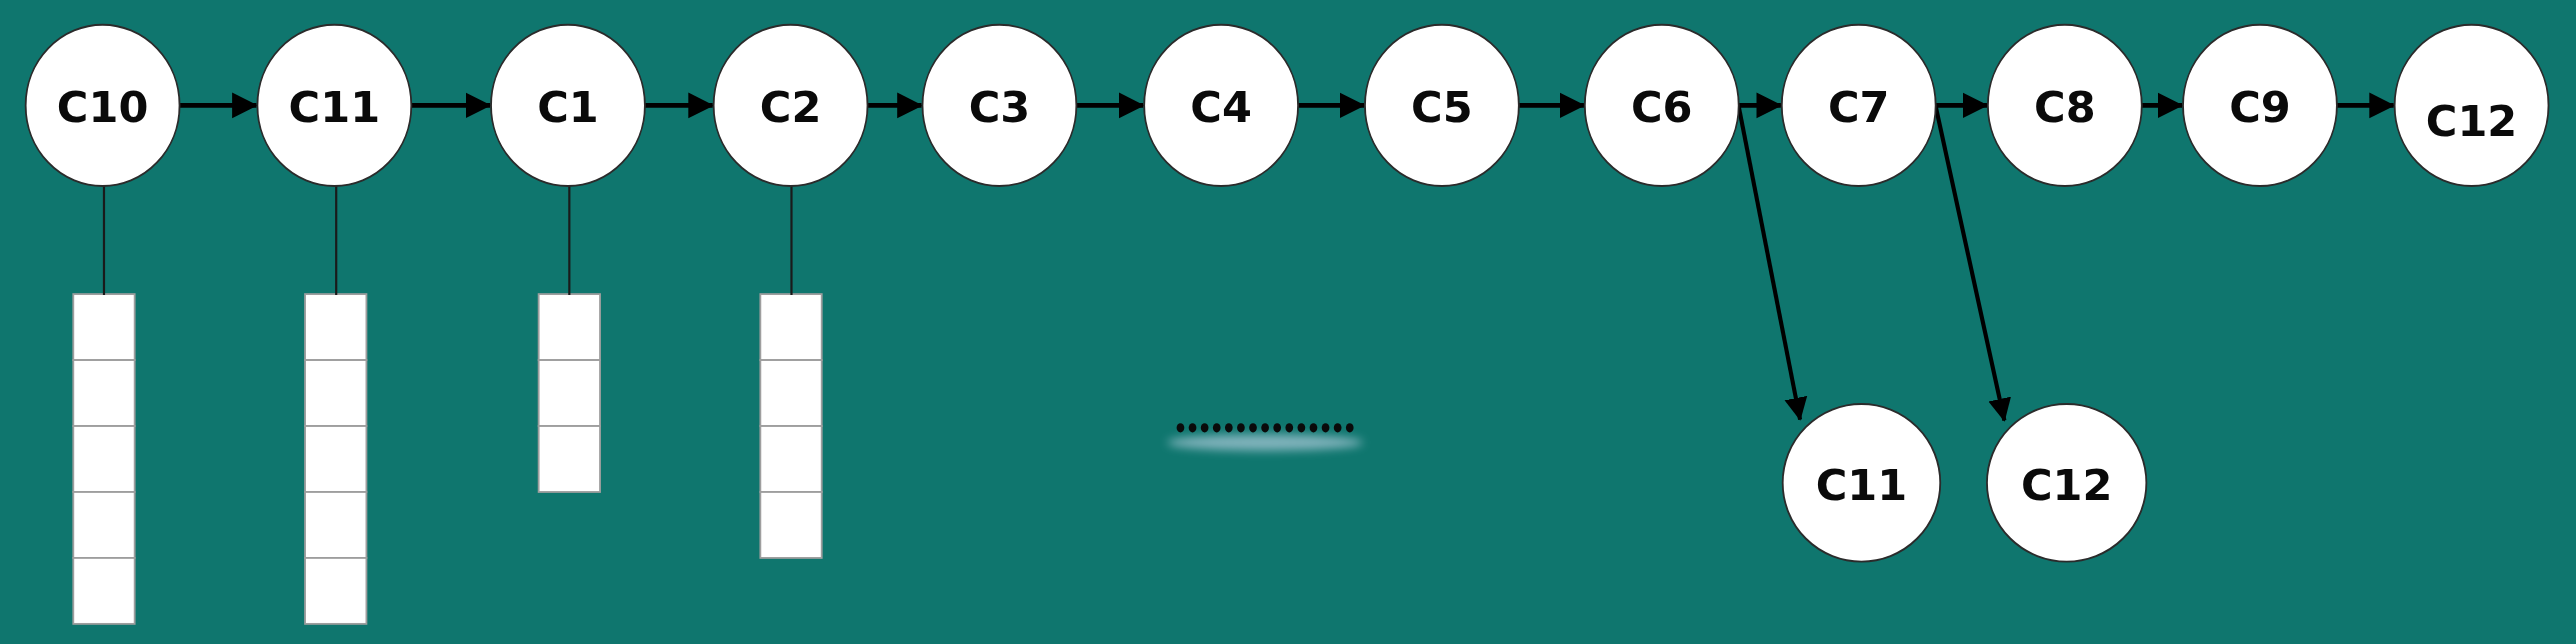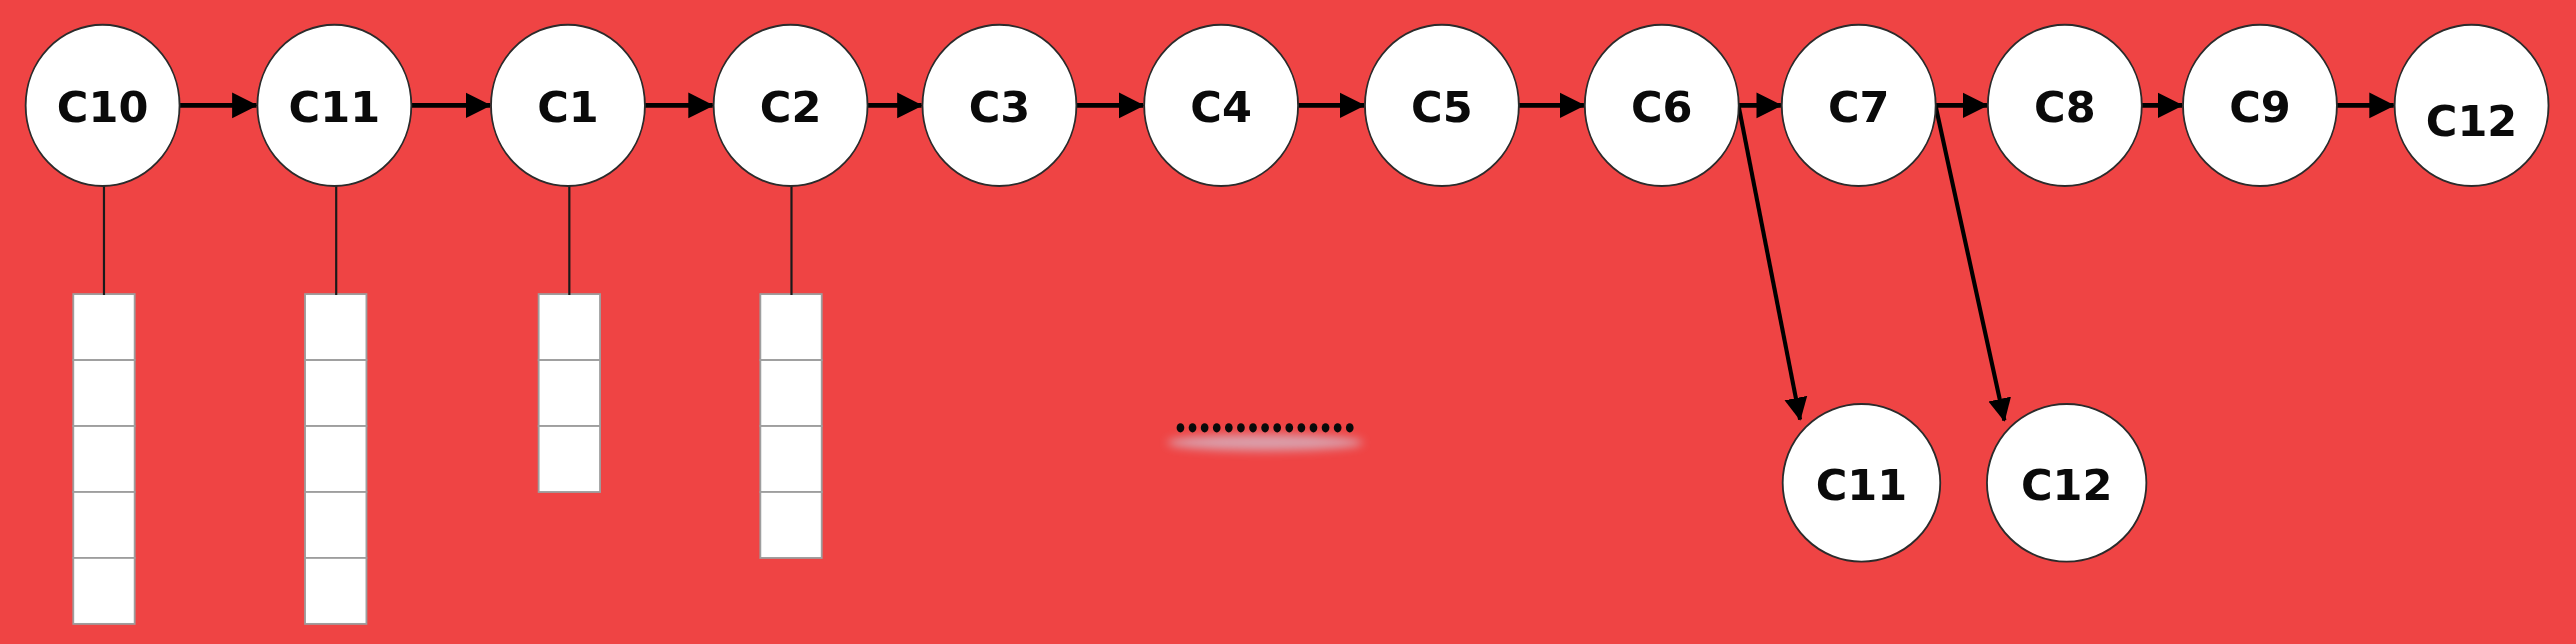--- a/index.html
+++ b/index.html
@@ -1,20 +1,20 @@
 <!DOCTYPE html>
 <html style="font-size:14.7px"><head>
 <meta charset="utf-8">
 <style>
   html, body { margin: 0; padding: 0; background: #ffffff; }
   .canvas {
     position: relative;
     width: 2576px;
     height: 645px;
-    background: #ef4444;
+    background: #0f766e;
     overflow: hidden;
     font-family: "DejaVu Sans", "Liberation Sans", sans-serif;
   }
   svg { display: block; }
   text.node-label {
     font-family: "DejaVu Sans", "Liberation Sans", sans-serif;
     font-weight: 700;
     font-size: 47px;
   }
 </style>

